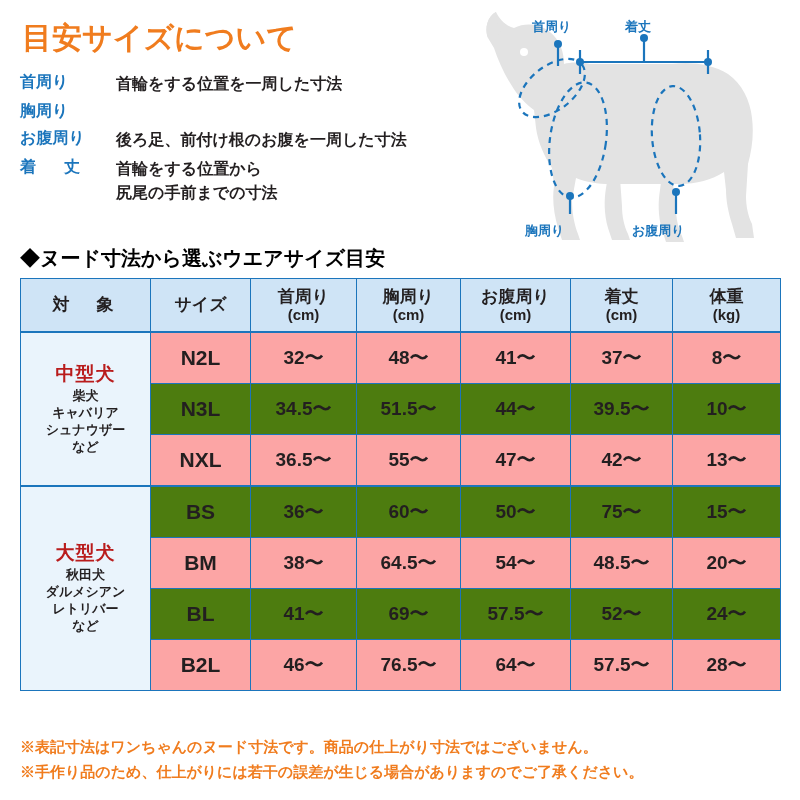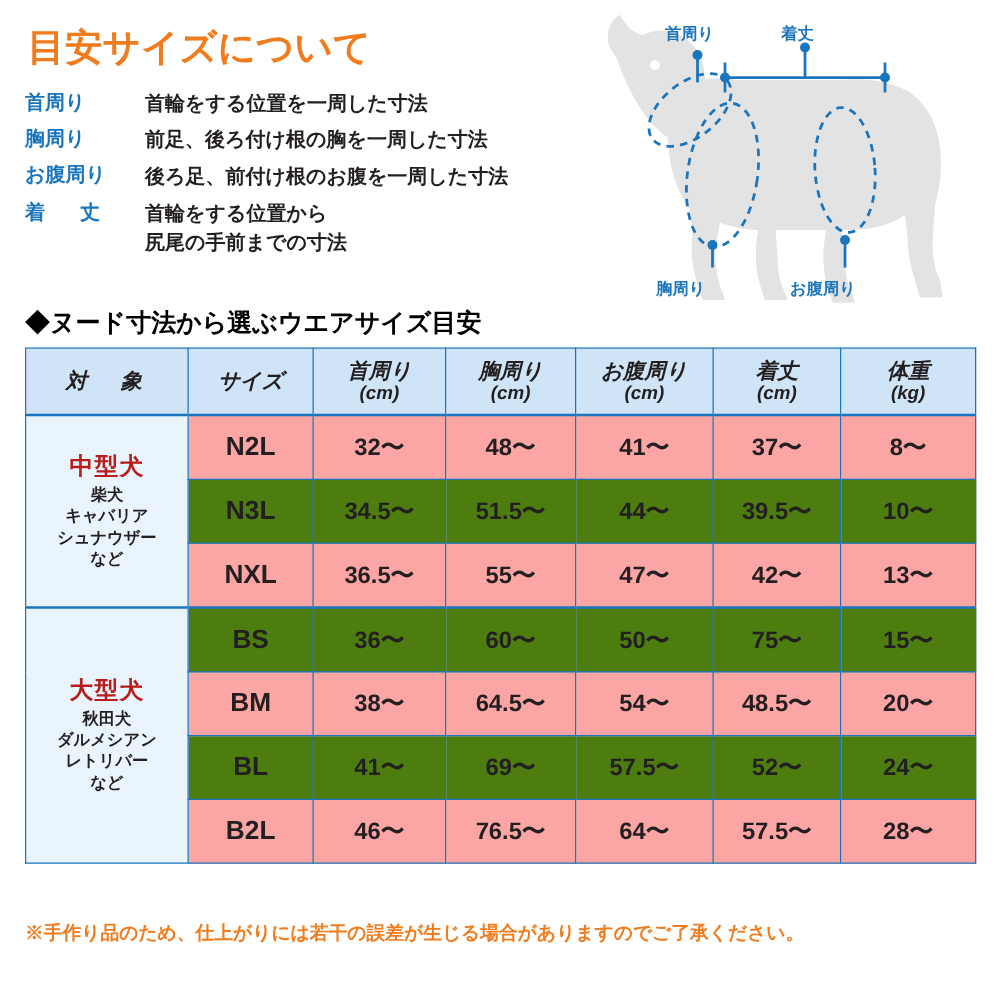--- a/index.html
+++ b/index.html
@@ -121,21 +121,20 @@
     font-weight: bold;
     color: #231f20;
   }
   thead th {
     background: #cfe4f6;
     color: #1a1a1a;
     font-size: 17px;
     height: 48px;
     line-height: 1.15;
     padding: 2px 12px;
-    font-style: italic;
   }
   thead th .unit {
     display: block;
     font-size: 15px;
     font-weight: bold;
   }
   thead th.th-target { letter-spacing: 5px; }
 
   td.group-cell {
     background: #eaf4fc;
@@ -198,21 +197,20 @@
 
   <div class="title">目安サイズについて</div>
 
   <div class="defs">
     <div class="def-row">
       <div class="def-term">首周り</div>
       <div class="def-desc">首輪をする位置を一周した寸法</div>
     </div>
     <div class="def-row">
       <div class="def-term">胸周り</div>
-      <div class="def-desc">前足、後ろ付け根の胸を一周した寸法</div>
     </div>
     <div class="def-row">
       <div class="def-term">お腹周り</div>
       <div class="def-desc">後ろ足、前付け根のお腹を一周した寸法</div>
     </div>
     <div class="def-row">
       <div class="def-term spaced">着　丈</div>
       <div class="def-desc">
         <span>首輪をする位置から</span>
         <span class="line2">尻尾の手前までの寸法</span>
@@ -398,16 +396,17 @@
           <td class="val-cell">76.5〜</td>
           <td class="val-cell">64〜</td>
           <td class="val-cell">57.5〜</td>
           <td class="val-cell">28〜</td>
         </tr>
       </tbody>
     </table>
   </div>
 
   <div class="notes">
+    <div class="note">※表記寸法はワンちゃんのヌード寸法です。商品の仕上がり寸法ではございません。</div>
     <div class="note">※手作り品のため、仕上がりには若干の誤差が生じる場合がありますのでご了承ください。</div>
   </div>
 
 </div>
 
 </body></html>

